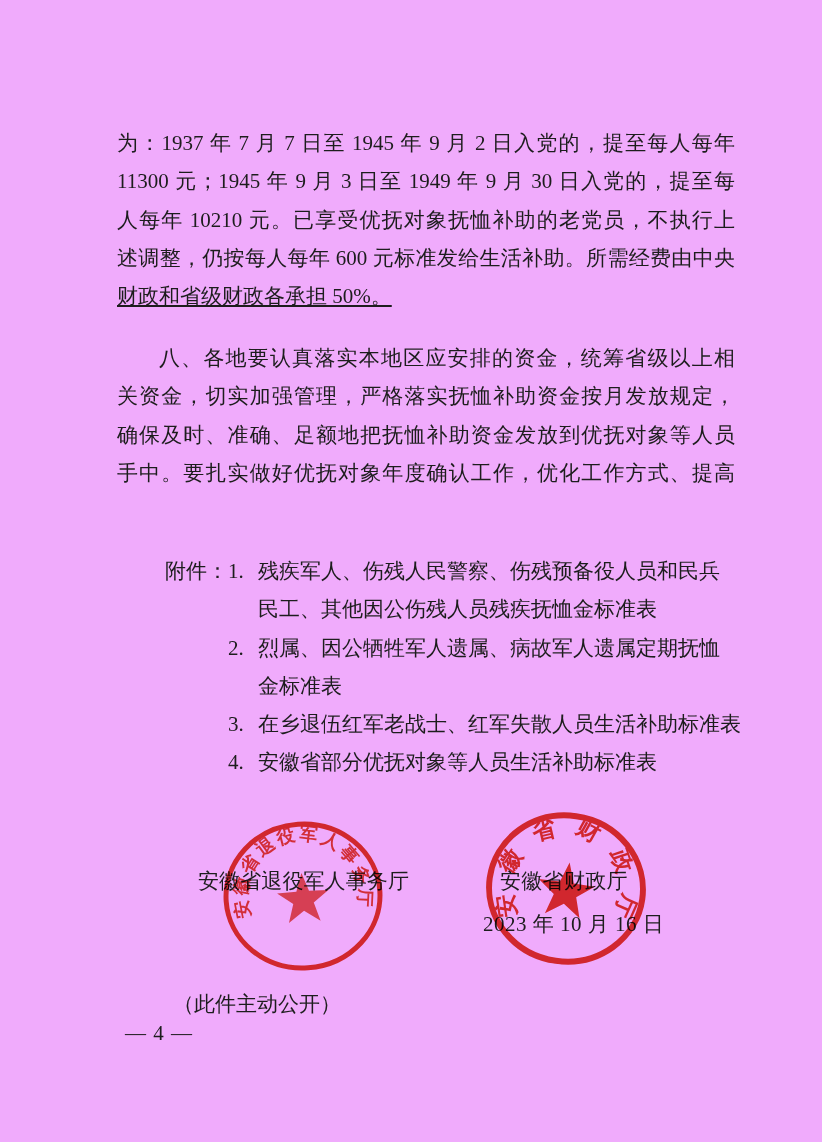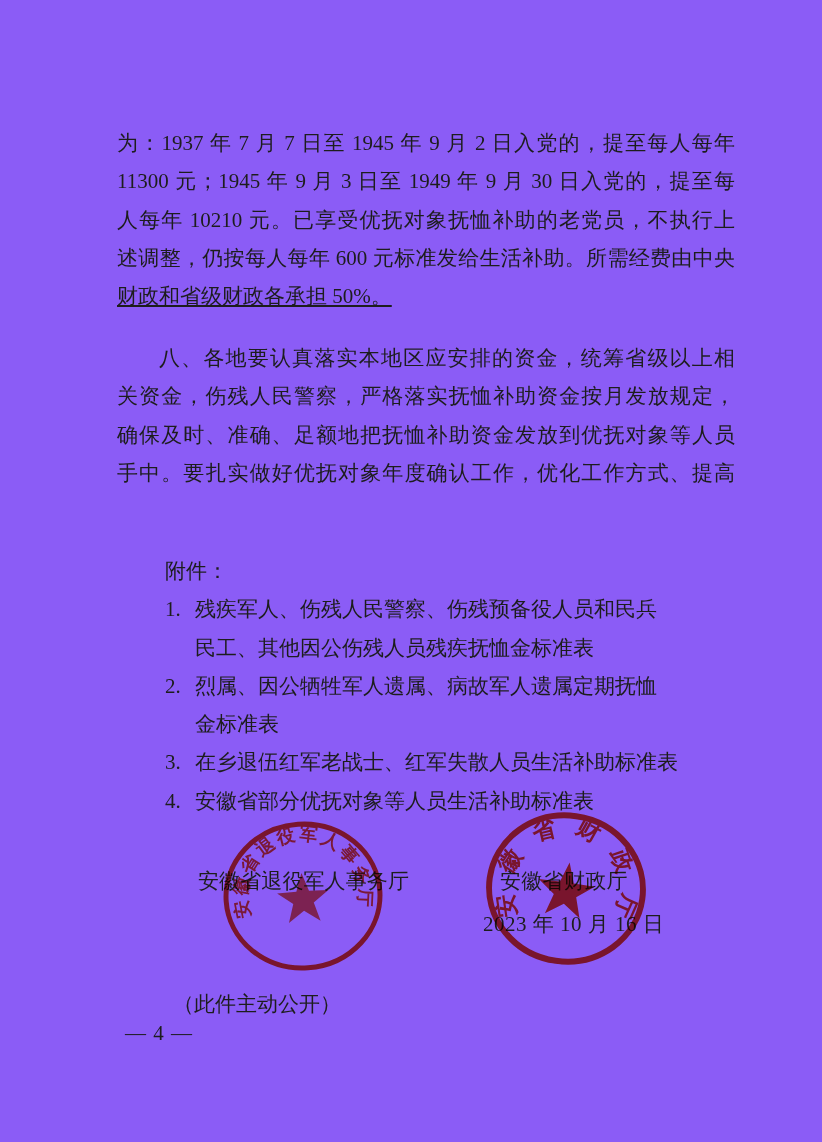--- a/index.html
+++ b/index.html
@@ -1,39 +1,39 @@
 <!DOCTYPE html>
 <html><head>
 <meta charset="utf-8">
 <style>
   html,body { margin:0; padding:0; background:#ffffff; }
   .page {
     position:relative;
     width:822px; height:1142px;
-    background:#8b5cf6;
+    background:#f0abfc;
     font-family:"Liberation Serif","DejaVu Serif",serif;
     color:#1d1d1d;
     overflow:hidden;
   }
   .para { position:absolute; left:117px; width:618px; }
   .ln {
     font-size:21px;
     line-height:38.3px;
     height:38.3px;
     text-align:justify;
     text-align-last:justify;
     white-space:nowrap;
   }
   .ln.last { text-align:left; text-align-last:left;text-decoration:underline; }
   .ln.indent { text-indent:42px; }
 
   .attach {
     position:absolute; left:165px; top:552px;
     font-size:21px; line-height:38.3px;
-    display:flex; align-items:flex-start;flex-direction:column;
+    display:flex; align-items:flex-start;
   }
   .attach-label { white-space:nowrap; }
   .attach-item { display:flex; }
   .attach-num { width:30px; flex:0 0 30px; }
   .attach-line { white-space:nowrap; }
 
   .sig { position:absolute; font-size:21px; line-height:38.3px; white-space:nowrap; }
   .sig-left-org  { left:198px; top:862px; letter-spacing:0.1px; }
   .sig-right-org { left:500px; top:862px; letter-spacing:0.3px; }
   .sig-date      { left:483px; top:905px; letter-spacing:0.5px; }
@@ -59,21 +59,21 @@
   <div class="para" style="top:124px;">
     <div class="ln">为：1937 年 7 月 7 日至 1945 年 9 月 2 日入党的，提至每人每年</div>
     <div class="ln">11300 元；1945 年 9 月 3 日至 1949 年 9 月 30 日入党的，提至每</div>
     <div class="ln">人每年 10210 元。已享受优抚对象抚恤补助的老党员，不执行上</div>
     <div class="ln">述调整，仍按每人每年 600 元标准发给生活补助。所需经费由中央</div>
     <div class="ln last">财政和省级财政各承担 50%。</div>
   </div>
 
   <div class="para" style="top:339px;">
     <div class="ln indent">八、各地要认真落实本地区应安排的资金，统筹省级以上相</div>
-    <div class="ln">关资金，伤残人民警察，严格落实抚恤补助资金按月发放规定，</div>
+    <div class="ln">关资金，切实加强管理，严格落实抚恤补助资金按月发放规定，</div>
     <div class="ln">确保及时、准确、足额地把抚恤补助资金发放到优抚对象等人员</div>
     <div class="ln">手中。要扎实做好优抚对象年度确认工作，优化工作方式、提高</div>
   </div>
 
   <div class="attach">
     <div class="attach-label">附件：</div>
     <div class="attach-items">
       <div class="attach-item">
         <div class="attach-num">1.</div>
         <div>

